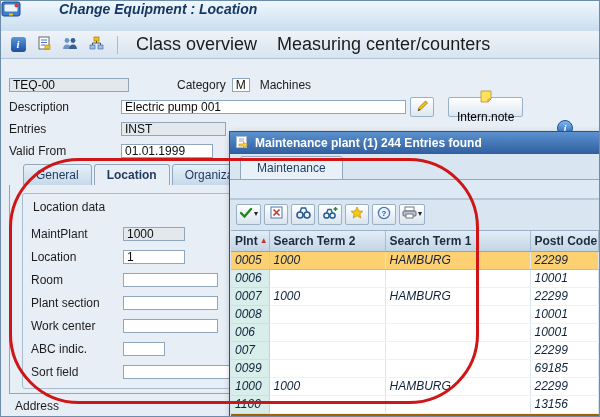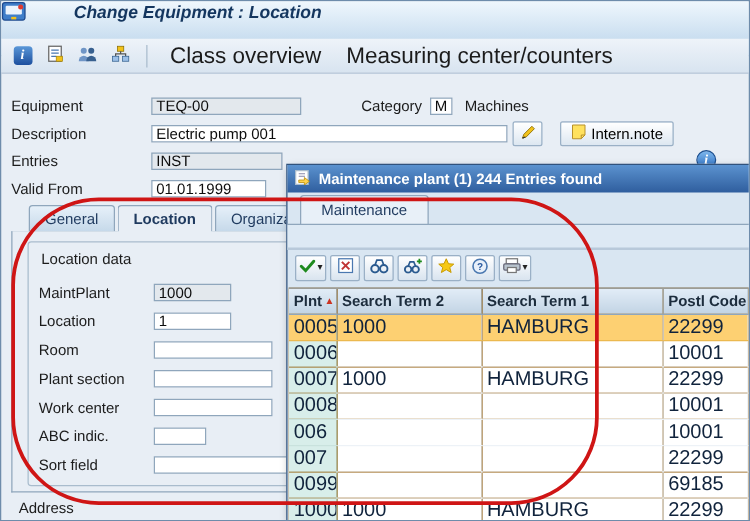--- a/index.html
+++ b/index.html
@@ -28,21 +28,21 @@
   .ttext{padding:2px 8px;font-size:18px;color:#1b1b1b;white-space:nowrap;}
 
   
   .frow{position:absolute;left:8px;right:8px;height:20px;display:flex;align-items:center;}
   .flabel{display:inline-block;width:112px;color:#1c1c1c;}
   .fld{height:14px;border:1px solid #8fa6bc;background:#fff;padding:0 3px;color:#0d0d0d;}
   .fld.ro{background:#e3e8ed;}
   .inline-text{margin-left:10px;color:#1c1c1c;}
   .status-user{margin-left:62px;color:#1c1c1c;margin-top:16px;}
   .smallbtn{height:20px;display:flex;align-items:center;justify-content:center;gap:4px;
-    background:linear-gradient(#ffffff,#dde7f1);border:1px solid #9ab0c6;border-radius:2px;padding:0 5px;}
+    background:linear-gradient(#ffffff,#dde7f1);border:1px solid #9ab0c6;border-radius:2px;padding:0 5px;flex-direction:column;}
   .notebtn{margin-left:14px;padding:0 8px;}
   .pencilbtn{margin-left:4px;width:24px;}
   .status-info{position:absolute;right:18px;top:1px;width:16px;height:16px;border-radius:50%;
     background:linear-gradient(#7db6ec,#2a6cc0);border:1px solid #1d4f8f;color:#fff;
     font:bold italic 11px "Liberation Serif",serif;text-align:center;line-height:15px;}
 
   
   .tabstrip{position:absolute;left:8px;top:162px;right:8px;height:23px;
     display:flex;align-items:flex-end;gap:2px;padding-left:14px;border-bottom:1px solid #8fa6bc;}
   .tab{padding:3px 12px;border:1px solid #8fa6bc;margin-bottom:-1px;
@@ -78,22 +78,22 @@
     background:linear-gradient(#ffffff,#d9e4ef);border:1px solid #9ab0c6;border-radius:2px;padding:0 2px;}
   .dd{font-size:8px;color:#222;line-height:8px;}
 
   
   .ptable{position:absolute;left:1px;right:1px;top:98px;bottom:0;overflow:hidden;
     background:#a16207;border-top:1px solid #9ab0c6;}
   table{border-collapse:collapse;width:100%;table-layout:fixed;}
   th{background:linear-gradient(#e2edf7,#c2d4e4);font-weight:bold;text-align:left;
     font-size:12px;color:#1c2c3c;border-right:1px solid #a7bcce;border-bottom:1px solid #8fa6bc;
     padding:2px 4px;height:20px;white-space:nowrap;overflow:hidden;}
-  td{font-size:16px;padding:1px 4px;height:18px;border-right:1px solid #dde6ee;
-    border-bottom:1px solid #edf2f7;color:#10233c;background:#fff;white-space:nowrap;overflow:hidden;}
+  td{font-size:12px;padding:1px 4px;height:18px;border-right:1px solid #dde6ee;
+    border-bottom:1px solid #edf2f7;color:#10233c;background:#fff;white-space:nowrap;overflow:hidden;font-style:italic;}
   td.plnt{background:var(--plnt-col,#d8eeea);border-right:1px solid #b9d6d0;border-bottom:1px solid #c9e2dd;}
   tr.selected td, tr.selected td.plnt{background:var(--sel-row,#fdd072);border-bottom-color:#ecb94f;}
   .sort{color:#cc3322;font-size:8px;vertical-align:2px;margin-left:2px;}
 
   
   .annotation{position:absolute;left:8px;top:157px;width:470px;height:246px;
     border:3px solid var(--annotation,#cf1515);border-radius:70px;z-index:9;pointer-events:none;}
 </style>
 </head>
 <body>
@@ -144,21 +144,20 @@
           <rect x="9" y="9" width="5" height="4" fill="#9cc0e8" stroke="#34608f" stroke-width="0.6"></rect>
         </svg>
       </span>
     </button>
     <span class="tsep"></span>
     <button class="ttext">Class overview</button>
     <button class="ttext">Measuring center/counters</button>
   </div>
 
   <div class="frow" style="top:74px">
-    <span class="flabel">Equipment</span>
     <input class="fld ro" style="width: 120px;" value="TEQ-00">
     <span class="inline-text" style="margin-left:48px">Category</span>
     <input class="fld" style="width: 18px; margin-left: 6px; text-align: center;" value="M">
     <span class="inline-text">Machines</span>
   </div>
 
   <div class="frow" style="top:96px">
     <span class="flabel">Description</span>
     <input class="fld" style="width: 285px;" value="Electric pump 001">
     <button class="smallbtn pencilbtn">

